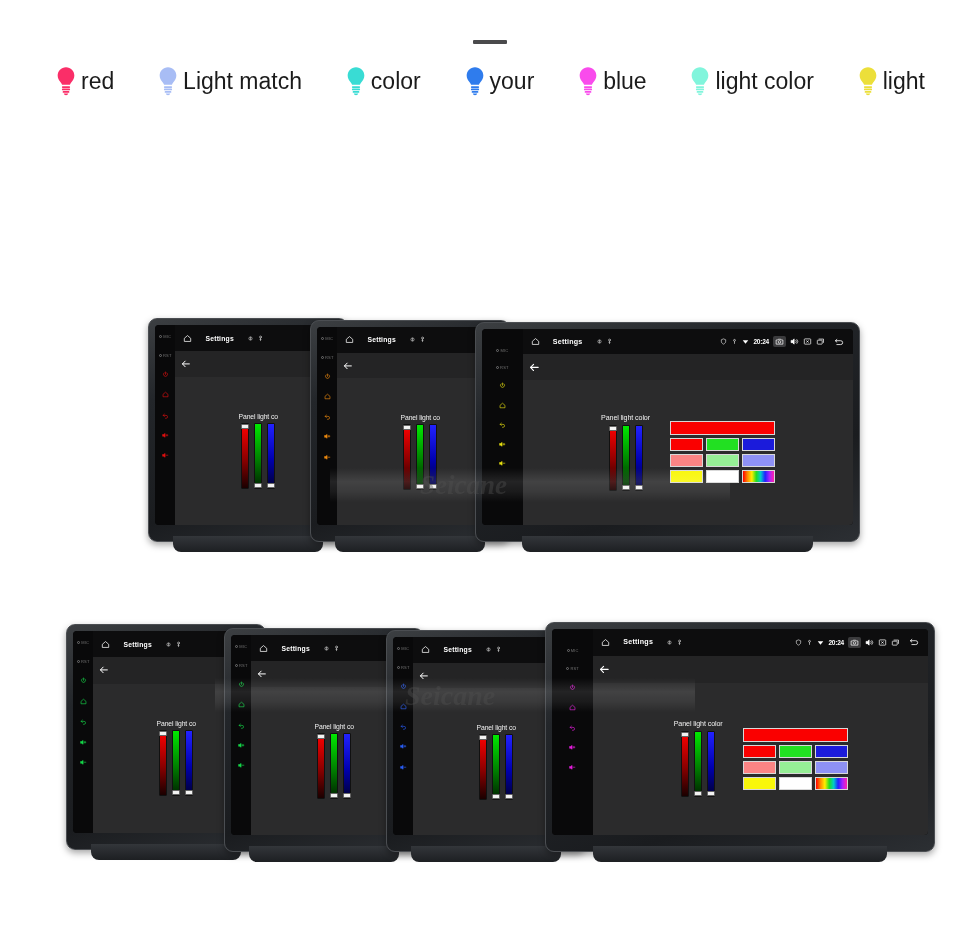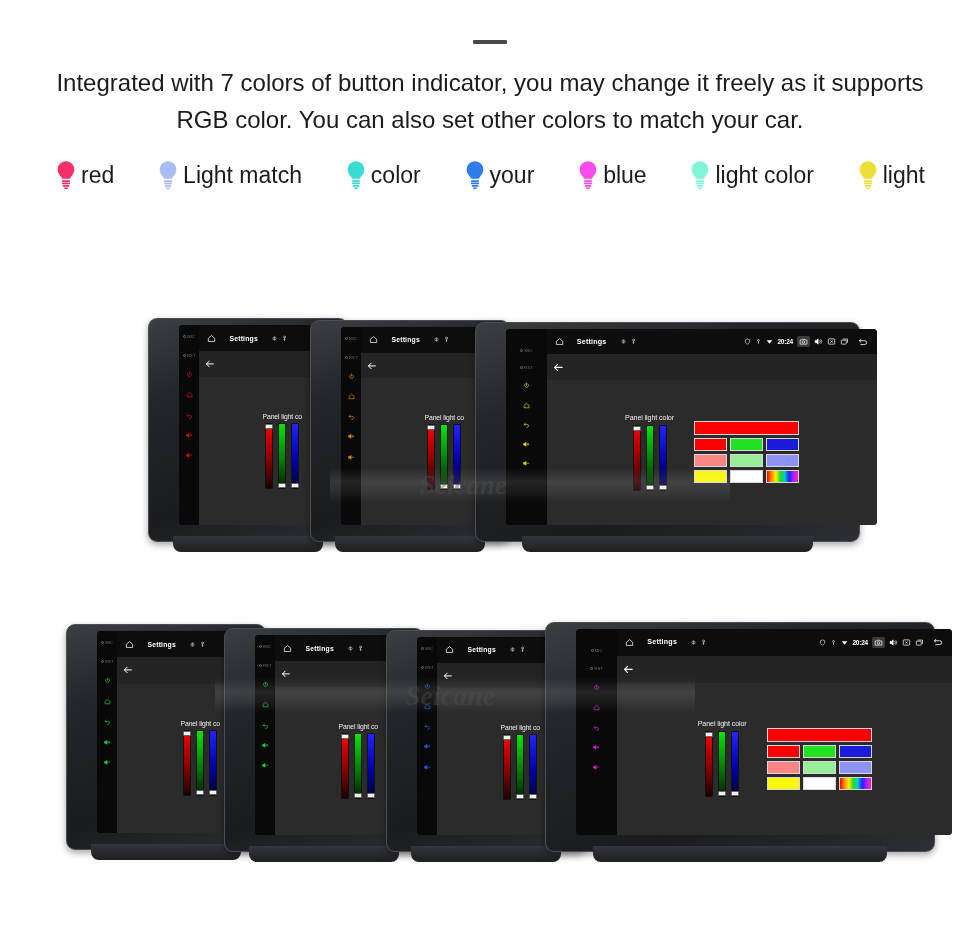--- a/index.html
+++ b/index.html
@@ -78,21 +78,20 @@
     background: linear-gradient(180deg,#33363a,#1d1f22);
     border-radius: 0 0 8px 8px;
   }
   .screen {
     position:relative;
     width:100%; height:100%;
     background:#0b0b0c;
     border-radius:4px;
     overflow:hidden;
     display:flex;
-    margin-left:24px;
   }
   
   .keycol {
     width: 11%;
     background:#09090a;
     display:flex; flex-direction:column;
     align-items:center;
     padding-top:5%;
     gap: 7%;
     flex: 0 0 auto;
@@ -167,21 +166,20 @@
     position:absolute; left:0; right:0;
     background:linear-gradient(180deg, rgba(255,255,255,0.00) 0%, rgba(255,255,255,0.11) 40%, rgba(255,255,255,0.07) 70%, rgba(255,255,255,0) 100%);
     pointer-events:none;
   }
 </style>
 </head>
 <body>
 
 <div class="header">
   <div class="title-divider"></div>
-  <div class="subtitle">Integrated with 7 colors of button indicator, you may change it freely as it supports RGB color. You can also set other colors to match your car.</div>
 </div>
 
 <div class="bulb-legend" id="bulb-legend">
     <div class="bulb-item">
       <svg class="bulb-svg" width="22" height="30" viewBox="0 0 24 32">
         <path fill="#fa2e68" d="M12 1C6.8 1 2.9 5 2.9 10.1c0 3.2 1.6 5.3 3 7 .9 1.1 1.6 2 1.8 3.1h8.6c.2-1.1.9-2 1.8-3.1 1.4-1.7 3-3.8 3-7C21.1 5 17.2 1 12 1z"></path>
         <rect fill="#fa2e68" x="7.6" y="21.6" width="8.8" height="1.9" rx=".7"></rect>
         <rect fill="#fa2e68" x="7.6" y="24.3" width="8.8" height="1.9" rx=".7"></rect>
         <rect fill="#fa2e68" x="8.4" y="27" width="7.2" height="1.9" rx=".7"></rect>
         <path fill="#fa2e68" d="M9.6 29.7h4.8c-.3 1.2-1.1 1.9-2.4 1.9s-2.1-.7-2.4-1.9z"></path>

